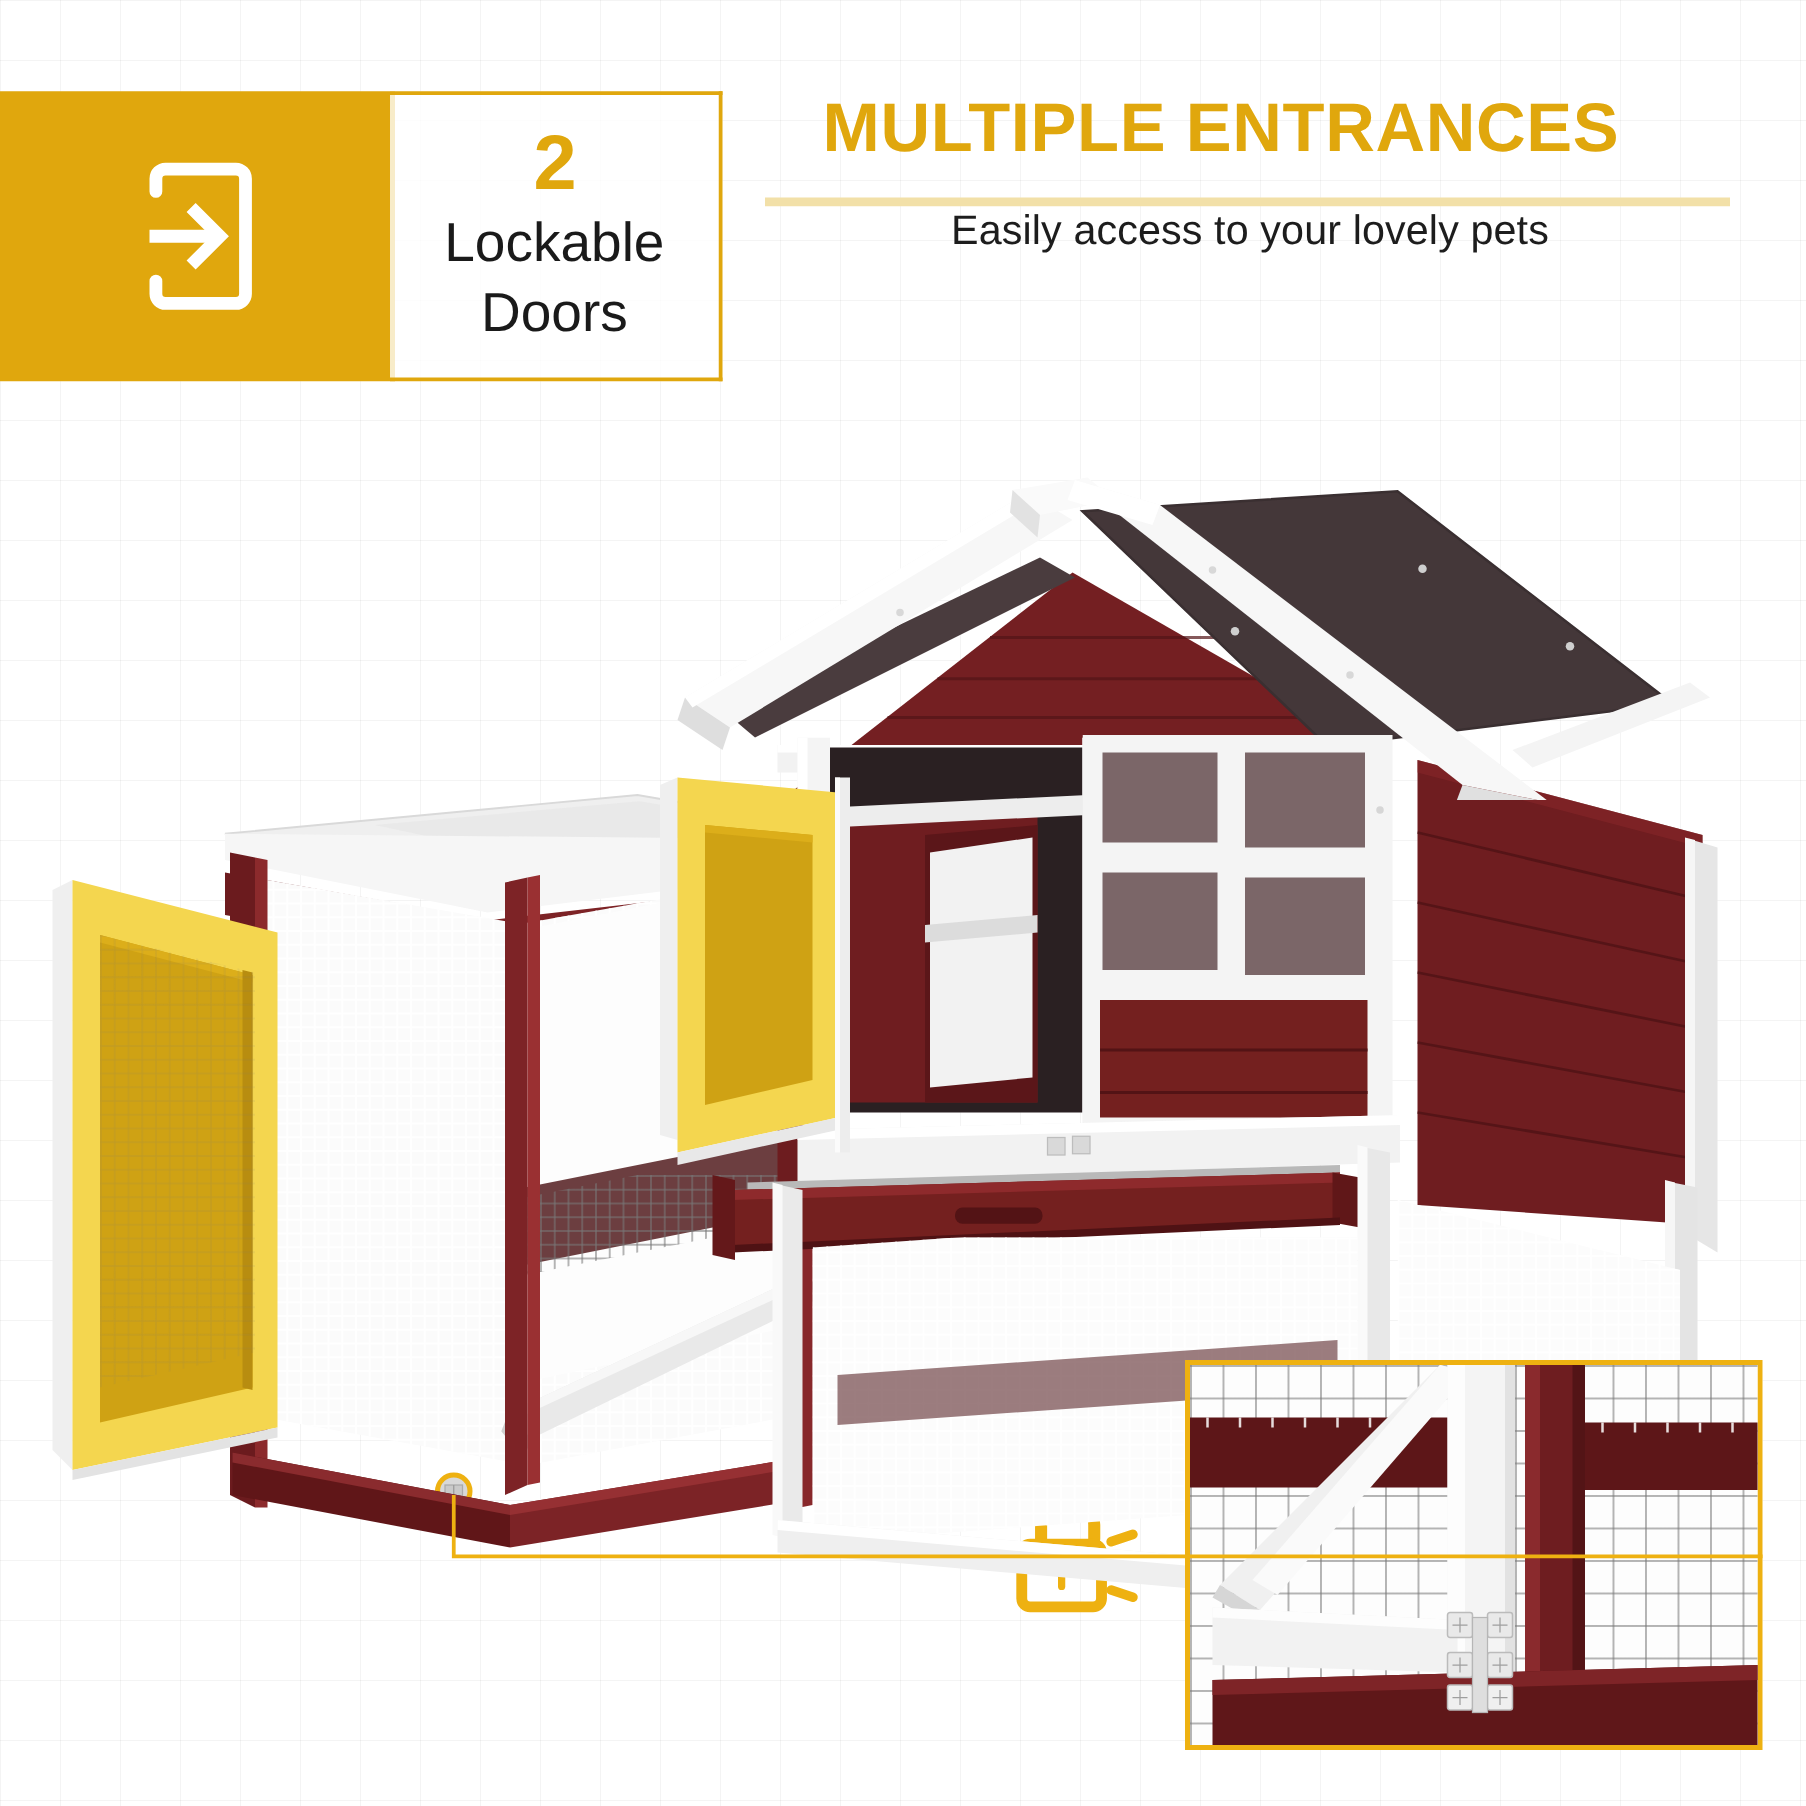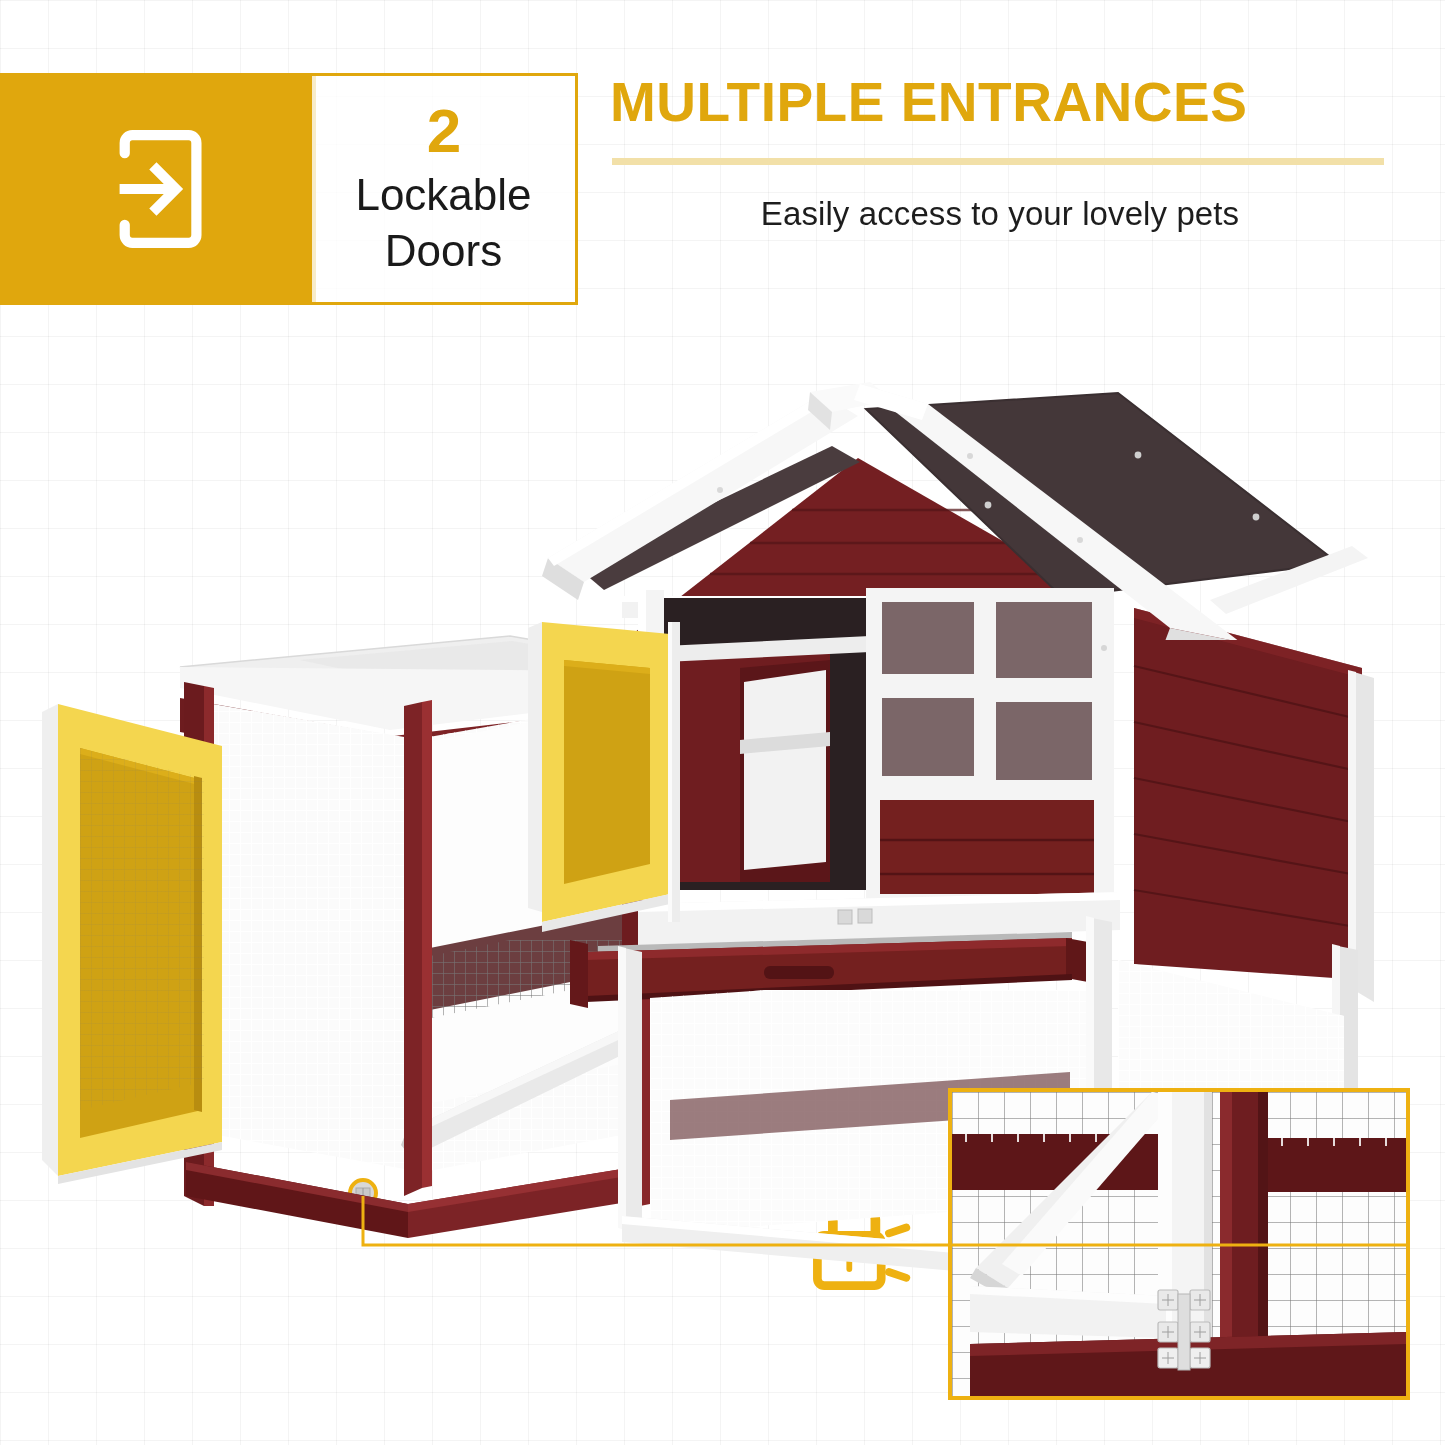--- a/index.html
+++ b/index.html
@@ -45,28 +45,28 @@
     line-height:0.95; letter-spacing:-1px;
   }
   #badge-label{
     font-size:44px; color:#1a1a1a; line-height:1.28;
     text-align:center; font-weight:300; margin-top:6px;
   }
 
   #header-right{ position:absolute; left:610px; top:2px; width:800px; }
   #headline{
     font-size:55px; font-weight:bold; color:var(--gold);
-    letter-spacing:0.5px; line-height:1.0; white-space:nowrap;
+    letter-spacing:0.5px; line-height:1.0; white-space:nowrap;margin-left:48px;
   }
   #headline-rule{
     margin:28px 0 0 2px; width:772px; height:7px;
     background:#f2e0a8;
   }
   #subheadline{
-    margin-top:30px; font-size:33px; color:#1d1d1d;
+    font-size:33px; color:#1d1d1d;
     font-weight:300; letter-spacing:0.1px; text-align:center;
     width:780px;
   }
 
   
   #stage{ position:absolute; left:0; top:0; width:1445px; height:1445px; z-index:5; }
 
   
   :root{
     --gold:#e0a70d;

